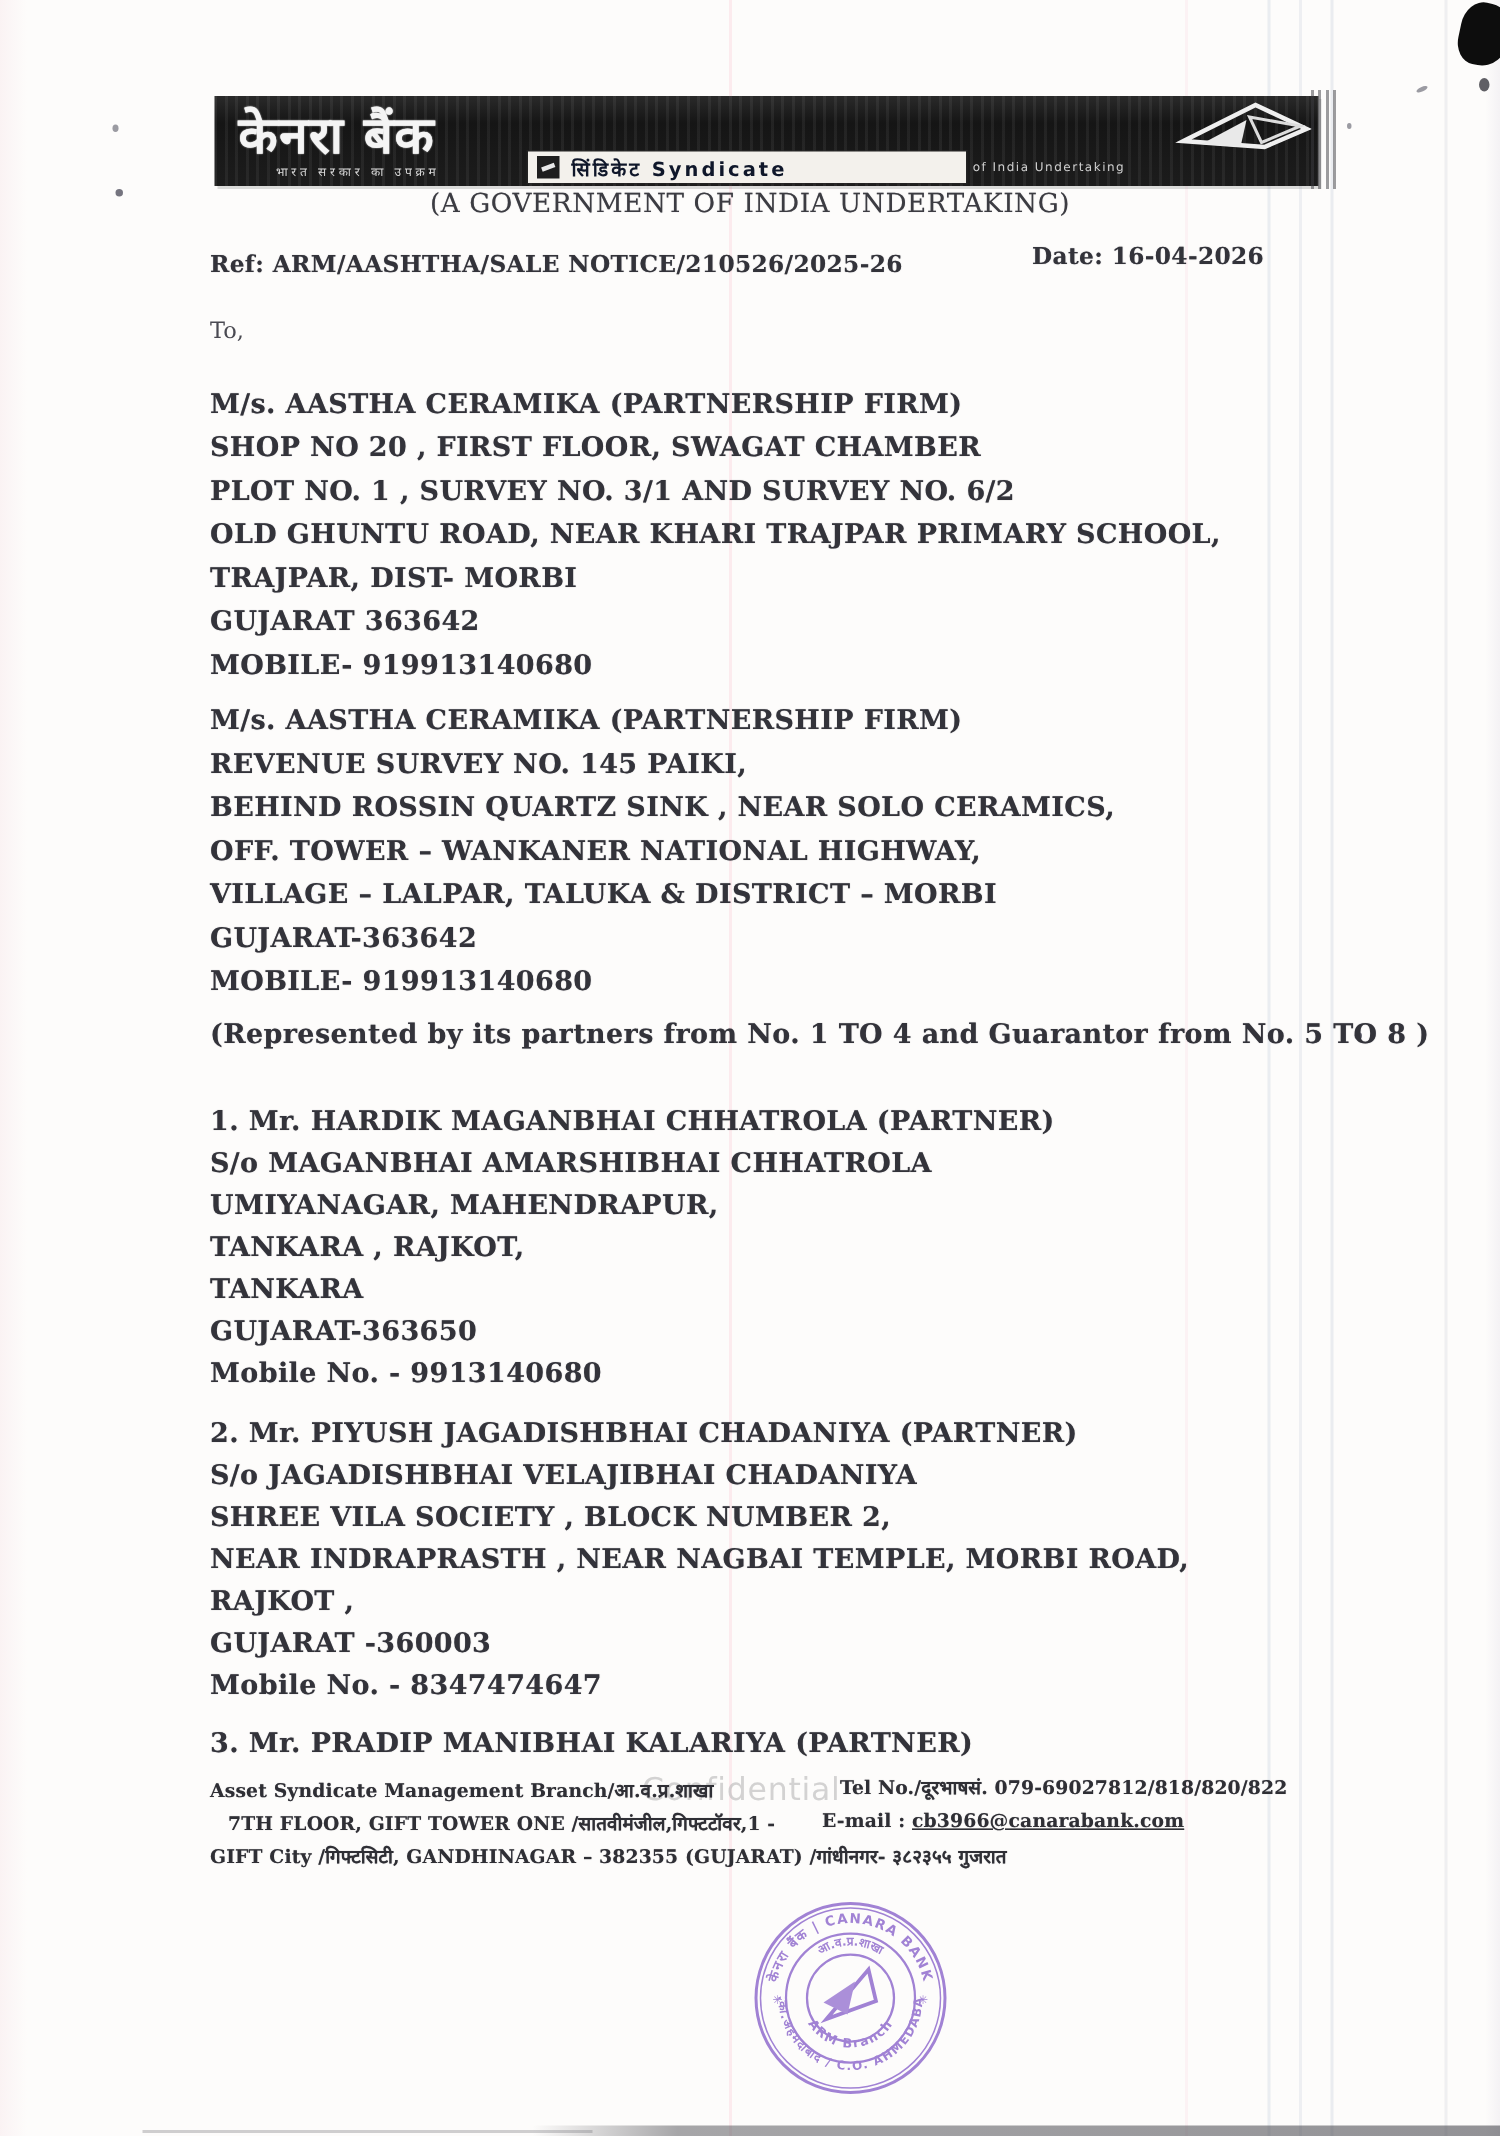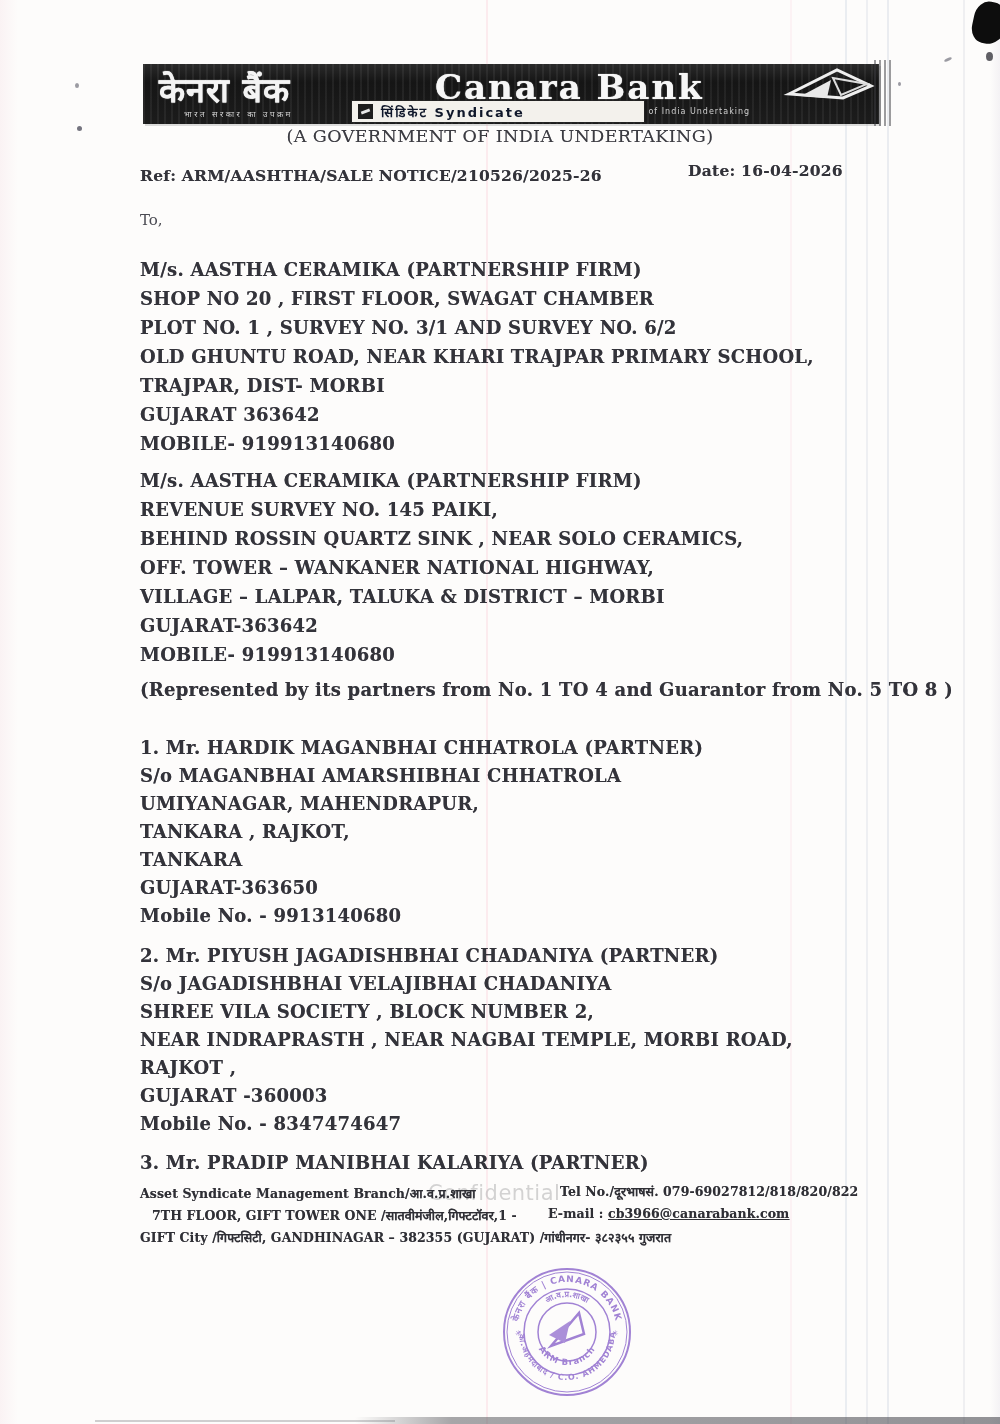--- a/index.html
+++ b/index.html
@@ -84,21 +84,20 @@
   <div class="vline" style="left:845px;background:rgba(180,190,210,.25);"></div>
   <div class="vline" style="left:866px;background:rgba(180,190,210,.2);"></div>
   <div class="vline" style="left:887px;background:rgba(170,180,200,.22);"></div>
   <div class="vline" style="left:963px;background:rgba(200,200,210,.25);"></div>
   <div class="bottom-strip"></div>
   <div class="bottom-hair"></div>
 
   <div class="banner">
     <div class="banner-hi">केनरा बैंक</div>
     <div class="banner-hi-tag">भारत सरकार का उपक्रम</div>
-    <div class="banner-en">Canara Bank</div>
     <div class="banner-en-tag">A Government of India Undertaking</div>
     <svg style="position:absolute;left:640px;top:0px;" width="92" height="50" viewBox="0 0 92 50">
       <path d="M6 30 L54 6 L88 22 L60 34 Z" fill="none" stroke="#efefef" stroke-width="3"></path>
       <path d="M18 32 L48 16 L44 34 Z" fill="#e9e9e9" stroke="none"></path>
       <path d="M50 14 L84 20 L58 31 Z" fill="none" stroke="#dcdcdc" stroke-width="2"></path>
     </svg>
   </div>
   <div class="banner-streaks"></div>
   <div class="syndicate">
     <div class="synd-logo"></div>

